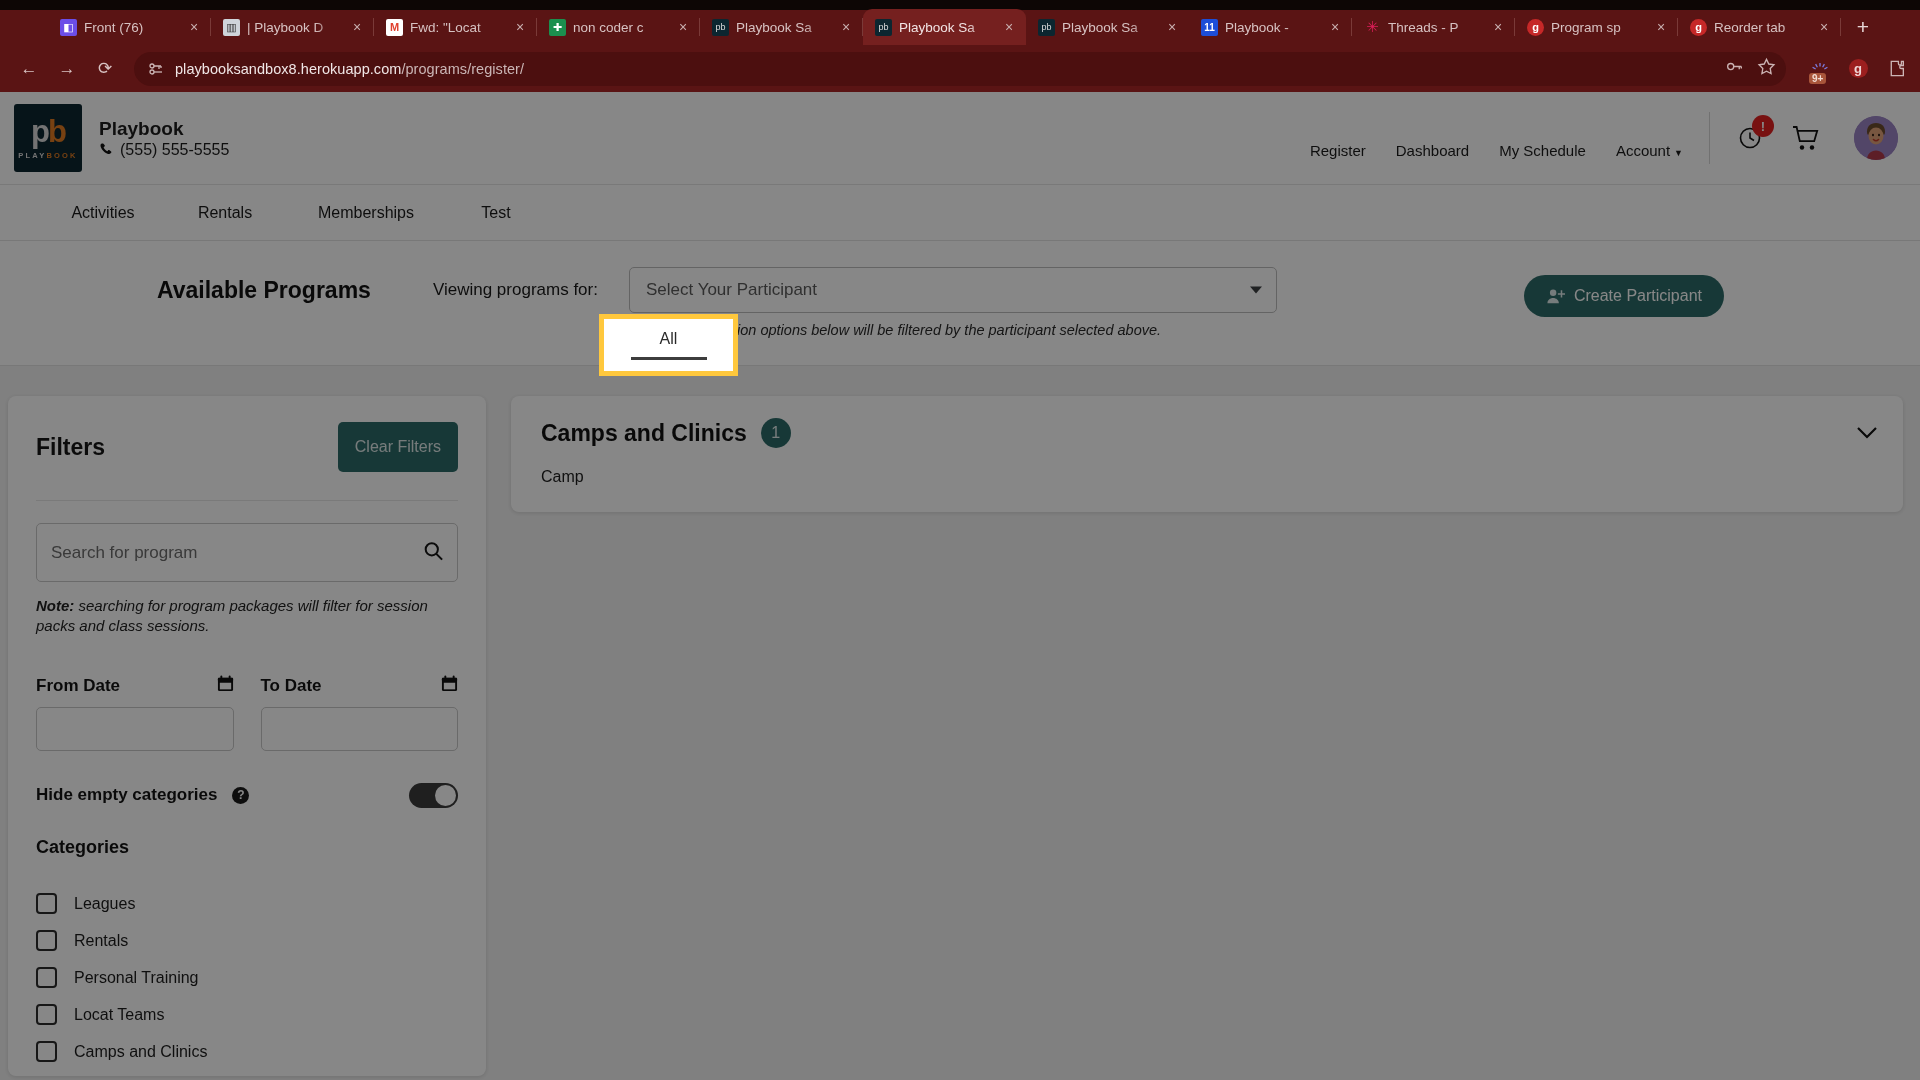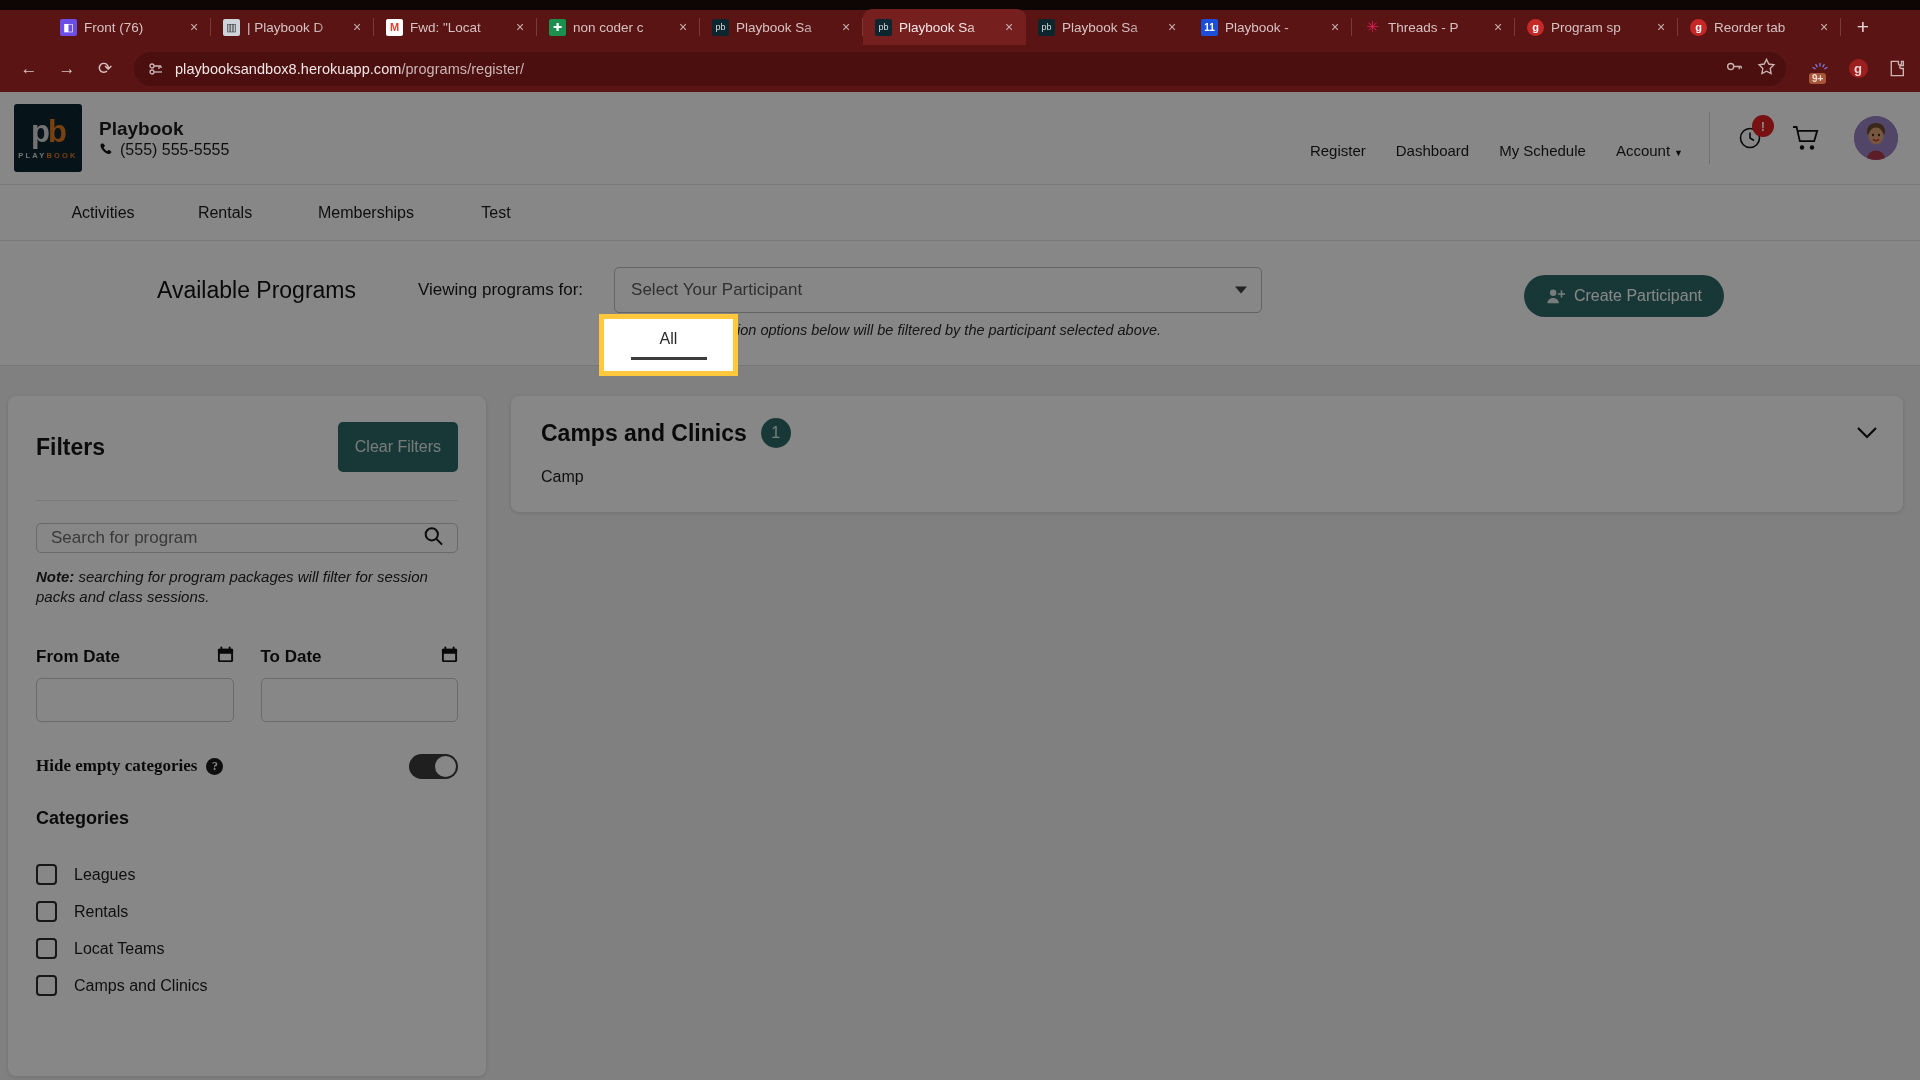--- a/index.html
+++ b/index.html
@@ -235,21 +235,21 @@
   .avail-bar {
     background:#fff;
     padding: 26px 0 30px 0;
     border-bottom: 1px solid #e2e2e2;
     position:relative;
     height: 125px;
   }
   .avail-row {
     display:flex; align-items:center;
   }
-  .avail-title { font-size: 23px; font-weight:400; color:#111; margin-left: 157px; }
+  .avail-title { font-size: 23px; font-weight:700; color:#111; margin-left: 157px; }
   .avail-label { font-size:17px; color:#1a1a1a; margin-left: 62px; }
   .participant-select {
     margin-left: 31px;
     width: 648px; height: 46px;
     border:1px solid #bdbdbd; border-radius:5px;
     display:flex; align-items:center;
     padding: 0 16px;
     font-size:17px; color:#5b5b5b;
     background:#fff;
     position:relative;
@@ -293,21 +293,21 @@
   }
   .filters-head h2 { font-size: 23px; font-weight:700; color:#161616; }
   .clear-filters {
     background:#2d6b68; color:#dfe9e9;
     border:none; border-radius:5px;
     font-size: 16px; padding: 16px 17px;
   }
   .hr { height:1px; background:#e6e6e6; margin: 28px 0 22px 0; }
   .search-wrap { position:relative; }
   .search-input {
-    width:100%; height:30px;
+    width:100%; height:59px;
     border:1px solid #c8c8c8; border-radius:5px;
     padding: 0 46px 0 14px;
     font-size:17px; color:#444;
     font-family:"Liberation Sans",sans-serif;
   }
   .search-input::placeholder{ color:#6d6d6d; }
   .search-icon-btn {
     position:absolute; right:14px; top:50%; transform:translateY(-50%);
     color:#171717;
   }
@@ -324,21 +324,21 @@
   }
   .date-input {
     width:100%; height:44px;
     border:1px solid #c8c8c8; border-radius:5px;
     background:#fff;
   }
   .toggle-row {
     display:flex; align-items:center; justify-content:space-between;
     margin-top: 32px;
   }
-  .toggle-label { font-size:17px; font-weight:700; color:#141414; display:flex; align-items:center; gap:9px;font-family:Liberation Serif, serif;}
+  .toggle-label { font-size:17px; font-weight:700; color:#141414; display:flex; align-items:center; gap:15px;}
   .help-dot {
     width:17px;height:17px;border-radius:50%;background:#1b1b1b;
     color:#fff; font-size:12px; font-weight:700;
     display:flex;align-items:center;justify-content:center;
   }
   .toggle {
     width:49px; height:25px; border-radius:13px; background:#3c3c3c;
     position:relative;
   }
   .toggle .knob {
@@ -657,20 +657,24 @@
         <div class="cat-item">
           <span class="cat-box"></span>
           <span class="cat-label">Leagues</span>
         </div>
         <div class="cat-item">
           <span class="cat-box"></span>
           <span class="cat-label">Rentals</span>
         </div>
         <div class="cat-item">
           <span class="cat-box"></span>
+          <span class="cat-label">Personal Training</span>
+        </div>
+        <div class="cat-item">
+          <span class="cat-box"></span>
           <span class="cat-label">Locat Teams</span>
         </div>
         <div class="cat-item">
           <span class="cat-box"></span>
           <span class="cat-label">Camps and Clinics</span>
         </div>
       </div>
     </div>
 
     <div class="results">

